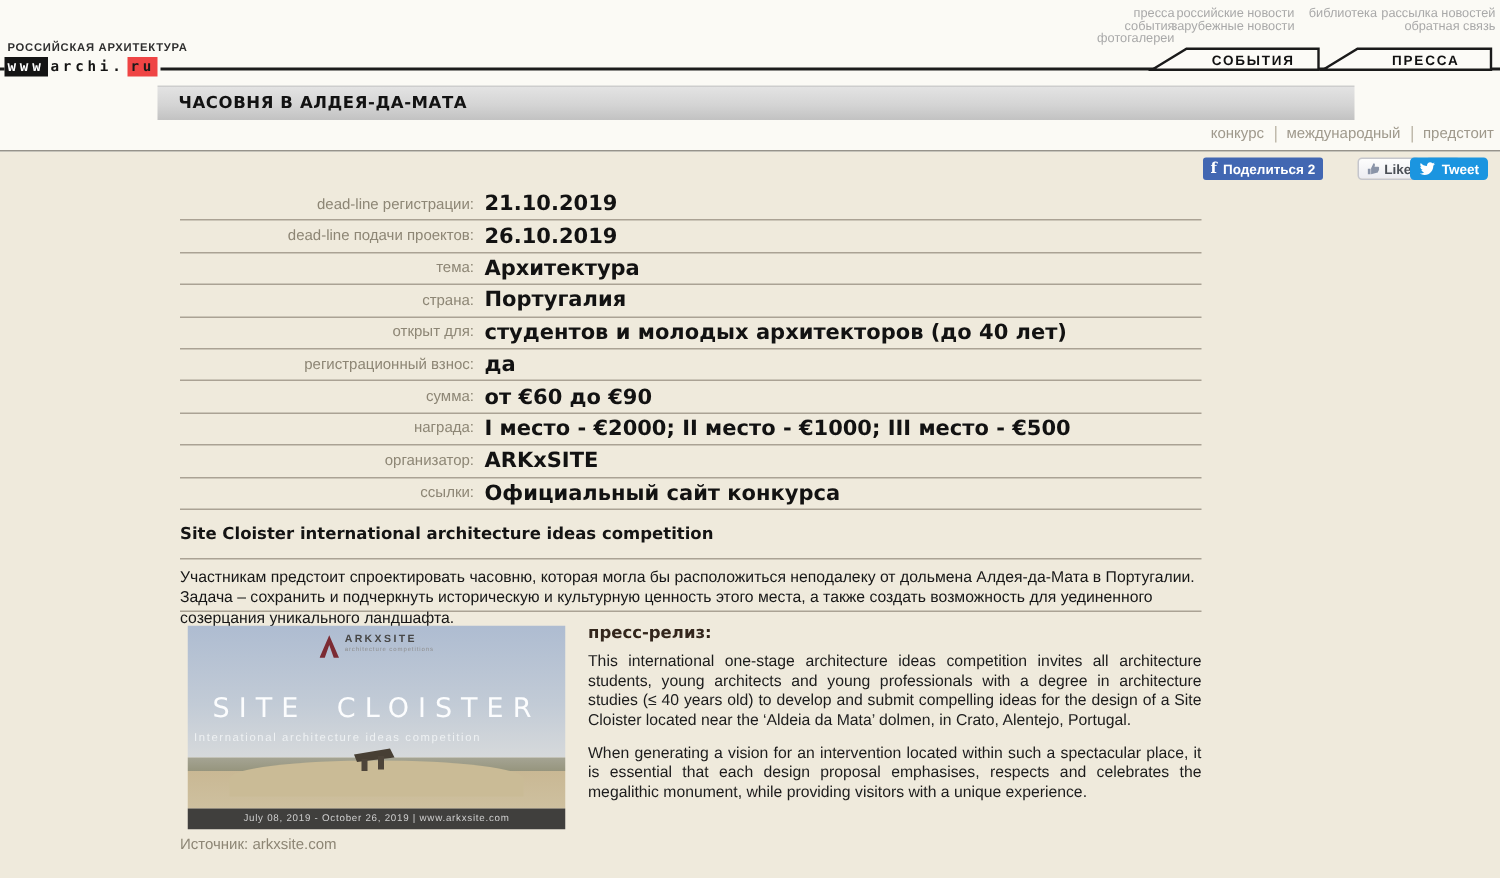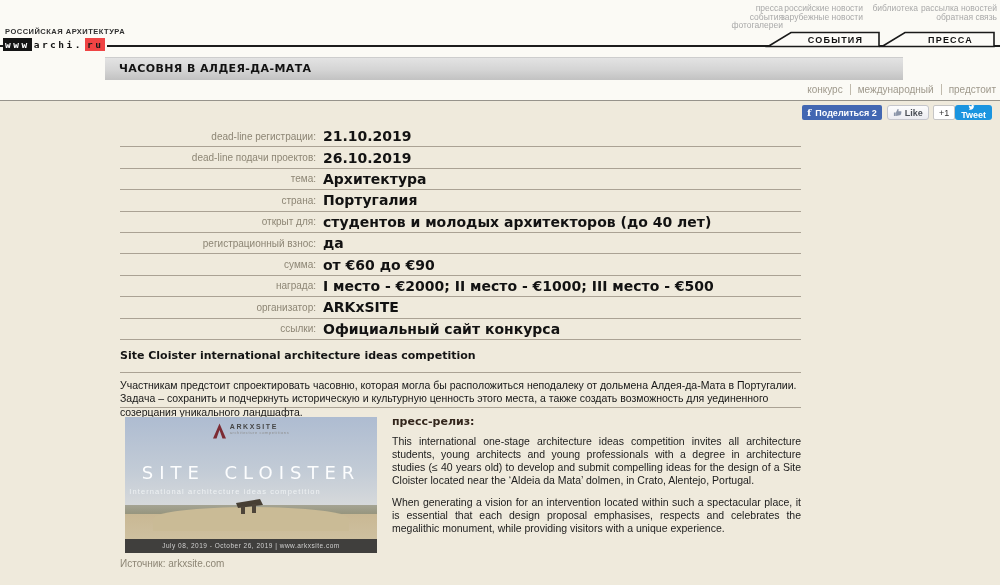--- a/index.html
+++ b/index.html
@@ -63,26 +63,26 @@
   .tags span { padding:0 7px; cursor:pointer; }
   .tags span + span { border-left:1px solid #c0baac; }
   .tags span:last-child { padding-right:0; }
 
   
   .social { position:absolute; top:105px; left:802px; display:flex; align-items:flex-start; }
   .btn { display:flex; align-items:center; height:15px; border-radius:2px; font-size:9px; cursor:pointer; }
   .btn-fb { background:#4267b2; color:#fff; padding:0 5px; font-weight:bold; }
   .btn-fb .f { font-family:"DejaVu Serif", serif; font-weight:bold; font-size:10px; margin-right:4px; }
   .btn-like {
-    margin-left:5px; background:linear-gradient(#fdfdfd,#ececf1); border:1px solid #c5c6cc;
+    margin-left:23px; background:linear-gradient(#fdfdfd,#ececf1); border:1px solid #c5c6cc;
     color:#4b4f56; font-weight:bold; padding:0 5px; border-radius:3px;
   }
   .btn-like svg { margin-right:3px; }
   .btn-plus { margin-left:4px; background:#fff; border:1px solid #c6c6c6; color:#333; padding:0 5px; border-radius:2px; }
-  .btn-tweet { position:absolute; top:105px; right:8px; background:#1b95e0; color:#fff; font-weight:bold; padding:0 6px; border-radius:3px;flex-direction:column; }
+  .btn-tweet { position:absolute; top:105px; right:8px; background:#1b95e0; color:#fff; font-weight:bold; padding:0 6px; border-radius:3px; }
   .btn-tweet svg { margin-right:4px; }
 
   
   .details { position:absolute; top:126px; left:120px; width:681px; }
   .detail-row { display:flex; align-items:center; height:21.4px; border-bottom:1px solid #aaa294; }
   .detail-label {
     width:203px; text-align:right; padding-right:7px;
     font-size:10px; color:#8d8675;
   }
   .detail-value {

